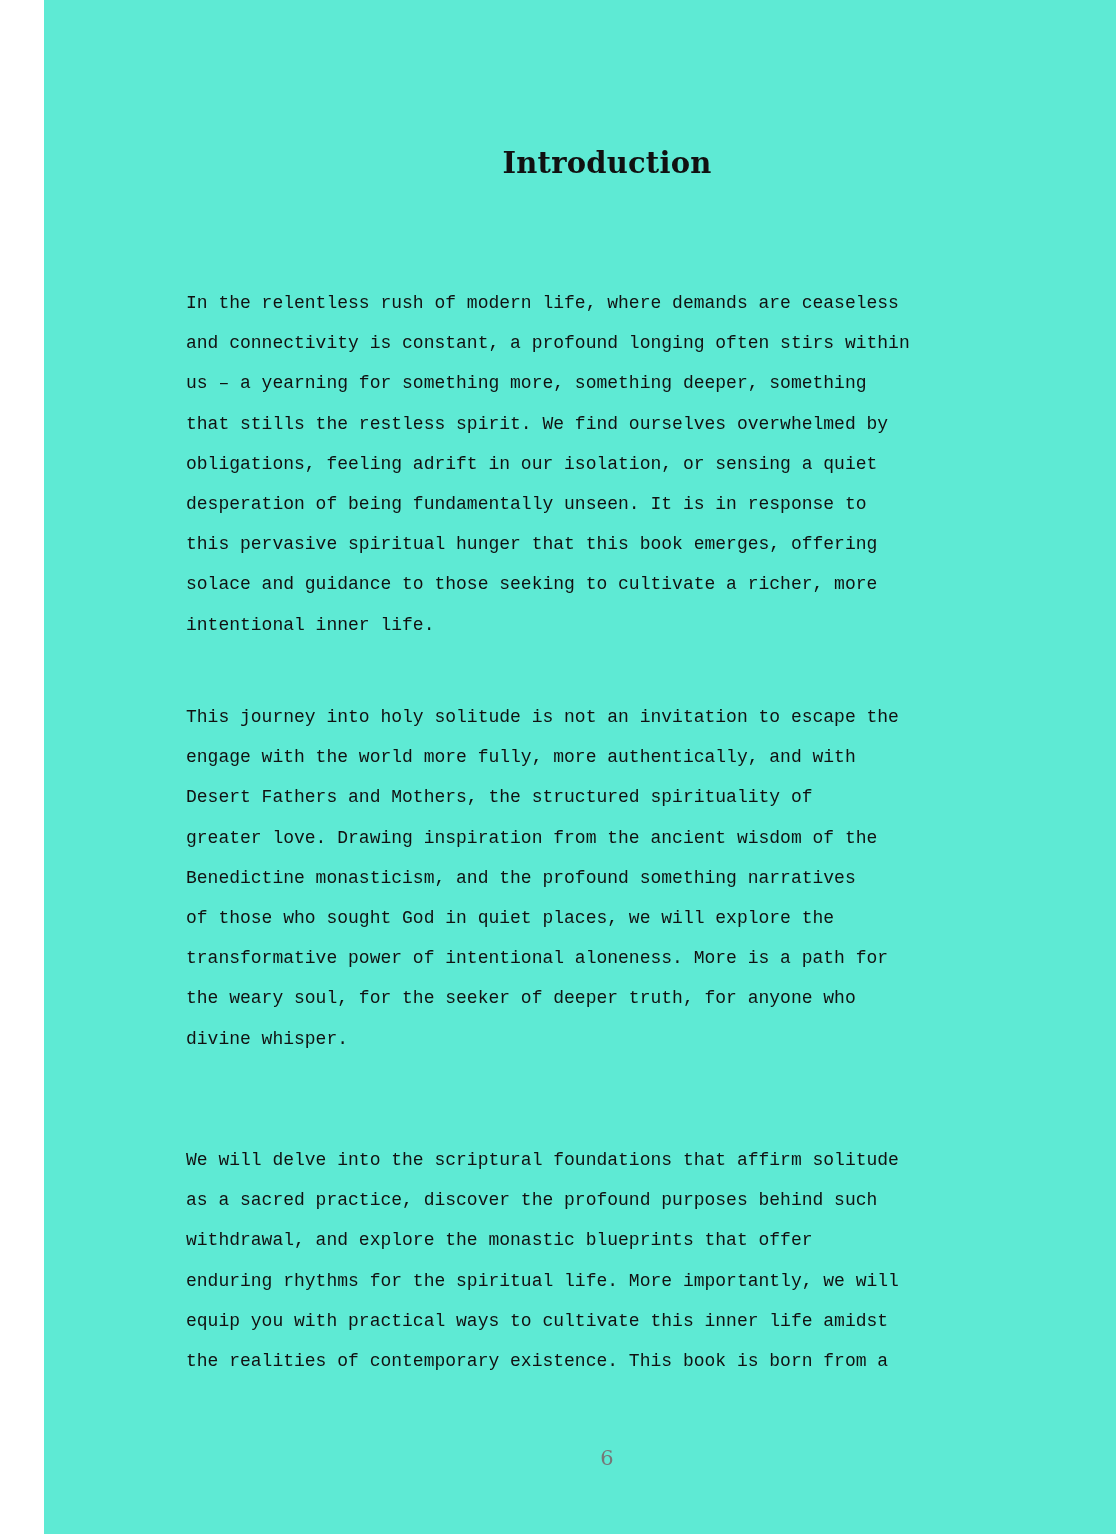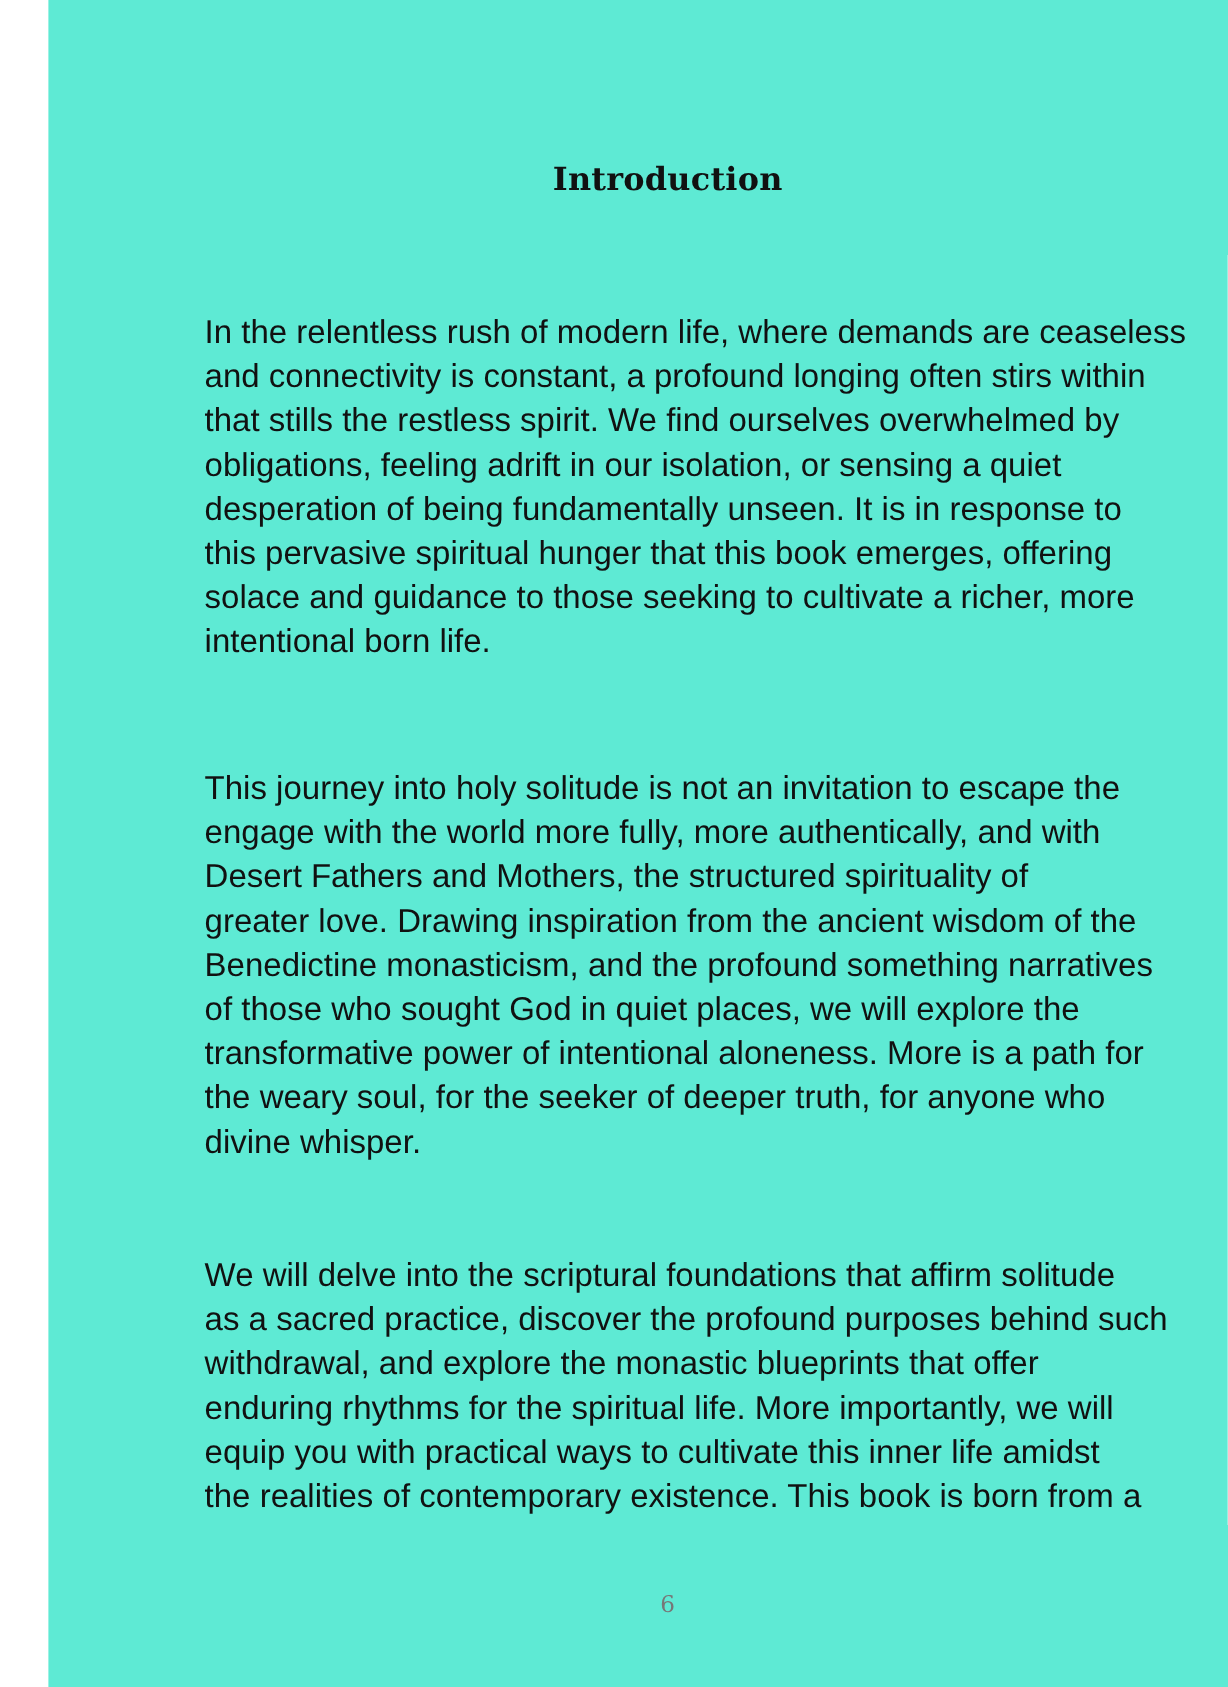--- a/index.html
+++ b/index.html
@@ -5,46 +5,47 @@
     html, body { margin: 0; padding: 0; background: #ffffff; }
     body { width: 1116px; height: 1534px; position: relative; overflow: hidden; }
     .page { position: absolute; left: 0; top: 0; width: 1116px; height: 1534px; background: #5eead4; margin-left: 44px; }
     .title {
       position: absolute; top: 146px; left: 0; width: 1126px; text-align: center;
       font-family: "DejaVu Serif", serif; font-weight: bold; font-size: 29px; color: #111;
       letter-spacing: 0.2px;
     }
     .para { position: absolute; left: 142px; width: 860px; }
     .line {
-      font-family: Liberation Sans, sans-serif; font-size: 30px; color: #111;
+      font-family: Liberation Mono, monospace; font-size: 18px; color: #111;
       height: 40.2px; line-height: 40.2px; white-space: nowrap;
     }
     #p1 { top: 283px; }
     #p2 { top: 697px; }
     #p3 { top: 1140px; }
     .pagenum {
       position: absolute; top: 1446px; left: 0; width: 1126px; text-align: center;
       font-family: "DejaVu Serif", serif; font-size: 21px; color: #777;
     }
   </style>
 </head>
 <body>
 
 <div class="page">
   <h1 class="title" style="margin:0;">Introduction</h1>
 
   <div class="para" id="p1">
     <div class="line">In the relentless rush of modern life, where demands are ceaseless</div>
     <div class="line">and connectivity is constant, a profound longing often stirs within</div>
+    <div class="line">us – a yearning for something more, something deeper, something</div>
     <div class="line">that stills the restless spirit. We find ourselves overwhelmed by</div>
     <div class="line">obligations, feeling adrift in our isolation, or sensing a quiet</div>
     <div class="line">desperation of being fundamentally unseen. It is in response to</div>
     <div class="line">this pervasive spiritual hunger that this book emerges, offering</div>
     <div class="line">solace and guidance to those seeking to cultivate a richer, more</div>
-    <div class="line">intentional born life.</div>
+    <div class="line">intentional inner life.</div>
   </div>
 
   <div class="para" id="p2">
     <div class="line">This journey into holy solitude is not an invitation to escape the</div>
     <div class="line">engage with the world more fully, more authentically, and with</div>
     <div class="line">Desert Fathers and Mothers, the structured spirituality of</div>
     <div class="line">greater love. Drawing inspiration from the ancient wisdom of the</div>
     <div class="line">Benedictine monasticism, and the profound something narratives</div>
     <div class="line">of those who sought God in quiet places, we will explore the</div>
     <div class="line">transformative power of intentional aloneness. More is a path for</div>

